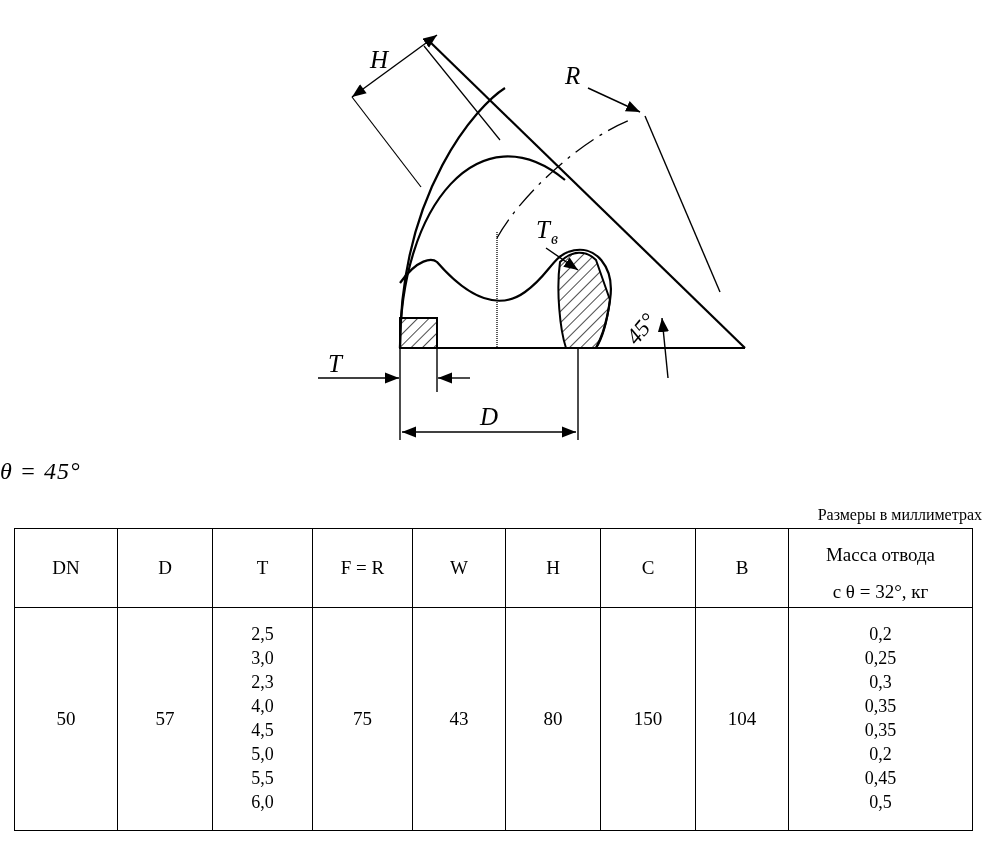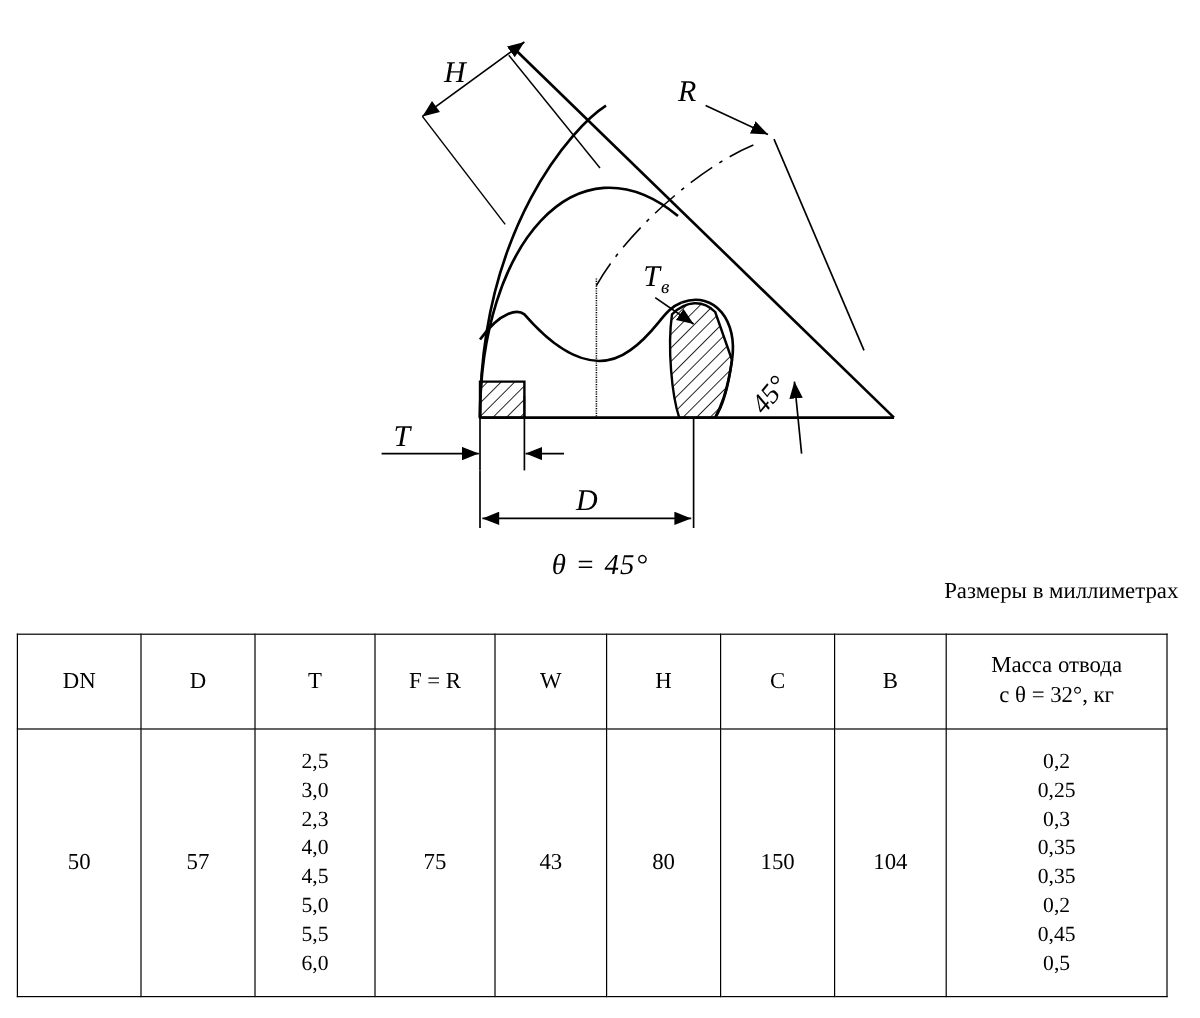--- a/index.html
+++ b/index.html
@@ -41,31 +41,31 @@
     font-family: "Liberation Serif", serif;
     font-style: italic;
     font-size: 23px;
   }
 
   #theta-caption {
     position: absolute;
     left: 0;
     top: 458px;
     width: 1000px;
-    text-align: center;
+    text-align: left;
     font-style: italic;
     font-size: 24px;
     letter-spacing: 1px;
   }
 
   #units-note {
     position: absolute;
     right: 18px;
-    top: 482px;
-    font-size: 19px;
+    top: 506px;
+    font-size: 16px;
   }
 
   #spec-table {
     position: absolute;
     left: 14px;
     top: 528px;
     width: 958px;
     border-collapse: collapse;
     table-layout: fixed;
     padding-left: 29px;
@@ -87,20 +87,21 @@
     height: 222px;
   }
   .stack {
     display: block;
     line-height: 1.33;
     font-size: 18px;
   }
   .head-two-line {
     display: block;
     line-height: 1.3;
+    margin-top: 12px;
   }
 </style>
 </head>
 <body>
 
 <div id="drawing-area">
   <svg width="1000" height="520" viewBox="0 0 1000 520" xmlns="http://www.w3.org/2000/svg">
     <defs>
       <marker id="arrow" markerWidth="12" markerHeight="12" refX="10" refY="4" orient="auto">
         <path d="M0,0 L10,4 L0,8 z" fill="#000"></path>

